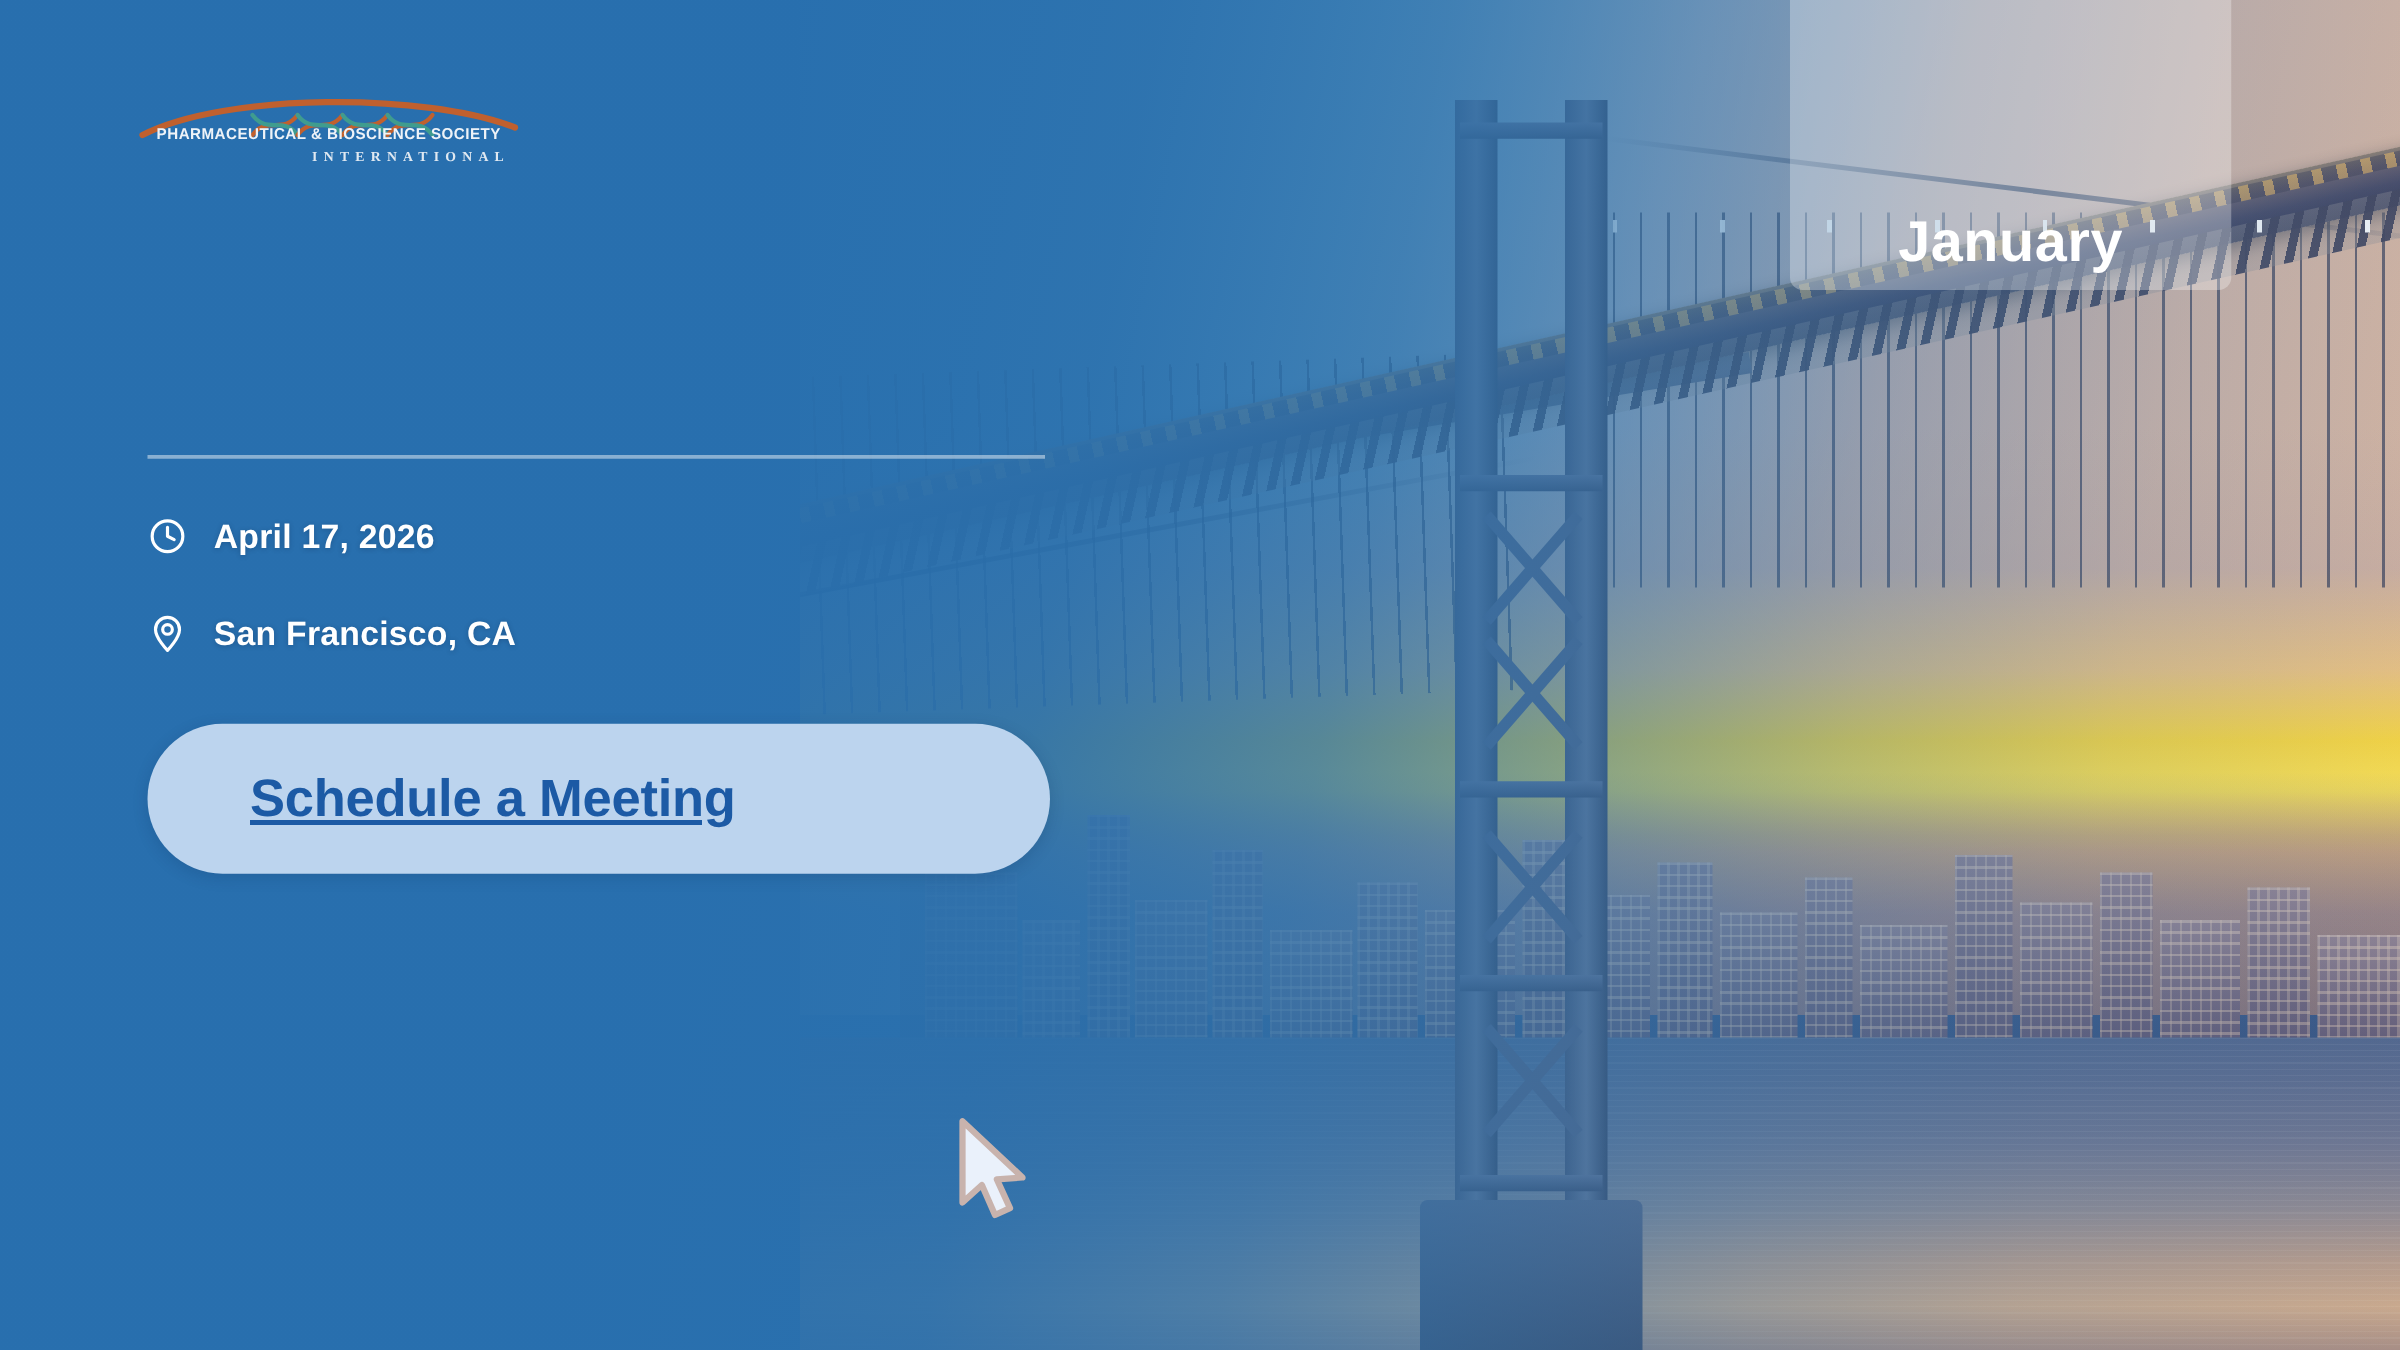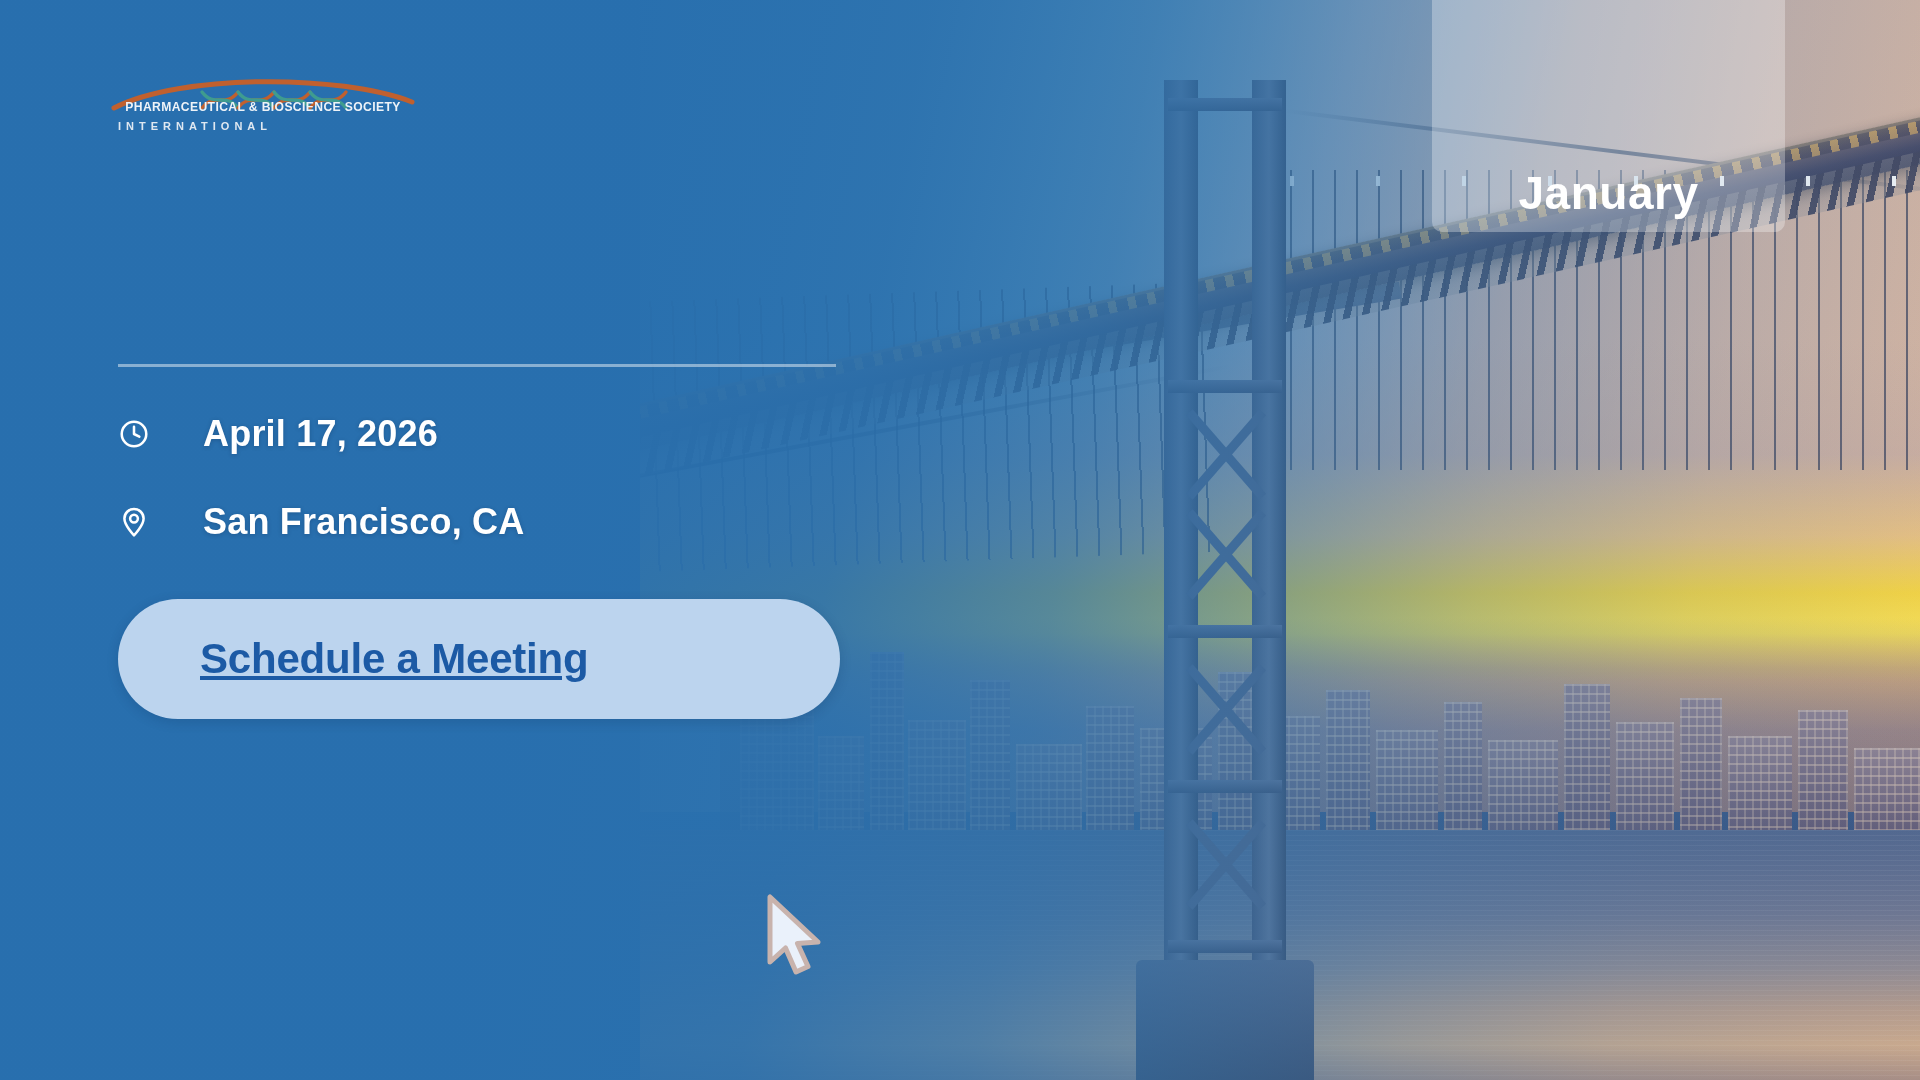--- a/index.html
+++ b/index.html
@@ -178,21 +178,21 @@
   }
   .logo-swoosh { position:relative; height:22px; margin-top:-14px; }
   .logo-swoosh svg { position:absolute; left:-8px; top:-6px; }
   .logo-sub1 {
     color:#eef3f8; font-size:12.5px; font-weight:bold; letter-spacing:.4px;
     text-align:center; margin-top:4px; white-space:nowrap;
     transform:scaleX(.97); transform-origin:center;
   }
   .logo-sub2 {
     color:#dfe8f1; font-size:11px; font-weight:bold; letter-spacing:5px;
-    text-align:left; margin-top:6px;
+    text-align:right; margin-top:6px;font-family:Liberation Serif, serif;
   }
 
   
   #content { position:absolute; left:118px; top:330px; width:1420px; }
 
   #event-title {
     color:#ffffff; font-weight:bold; font-size:45px; line-height:1.46;
     max-width:1390px; letter-spacing:-.2px;
     text-shadow:0 2px 6px rgba(12,40,75,.35);
   }
@@ -201,23 +201,22 @@
     width:718px; height:3px; background:rgba(255,255,255,.45);
     margin-top:34px;
   }
 
   .meta-row {
     display:flex; align-items:center; gap:21px;
     margin-top:46px;
   }
   .meta-row .m-icon { width:32px; height:32px; flex:0 0 32px; }
   .meta-row .m-text {
-    color:#ffffff; font-size:36px; font-weight:bold; letter-spacing:.2px;
+    color:#ffffff; font-size:27px; font-weight:bold; letter-spacing:.2px;
     text-shadow:0 1px 4px rgba(12,40,75,.3);
-    margin-left:32px;
   }
 
   #cta-button {
     position:relative; margin-top:56px;
     width:722px; height:120px;
     background:#bcd4ee; border:none; border-radius:60px;
     display:flex; align-items:center;
     padding-left:82px; cursor:pointer;
     box-shadow:0 3px 12px rgba(10,40,80,.18);
   }

